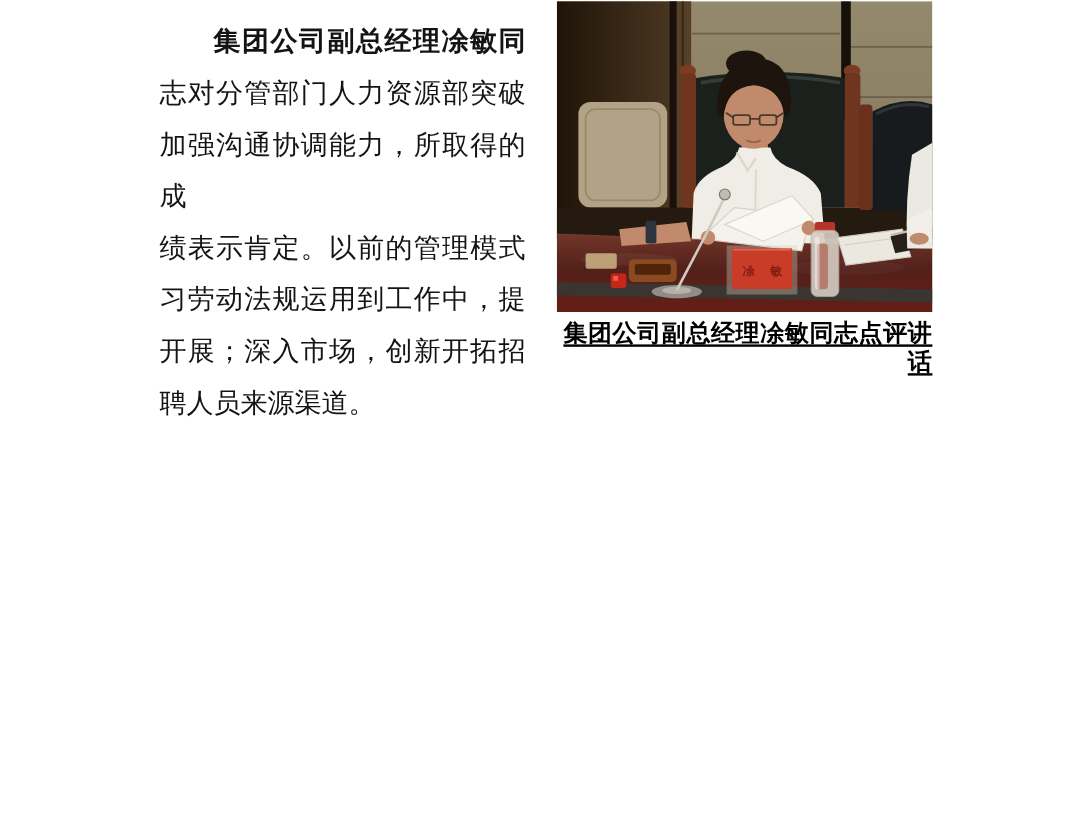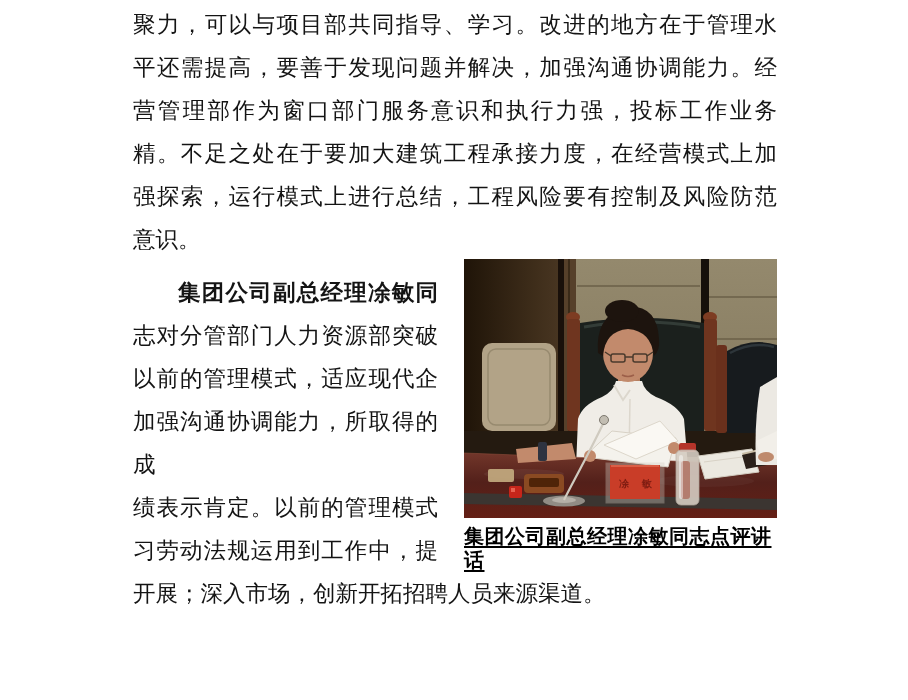--- a/index.html
+++ b/index.html
@@ -32,45 +32,37 @@
     padding: 0;
   }
   figure.photo-figure svg { display: block; }
   figcaption {
     margin-top: 6px;
     font-family: "Liberation Sans", "DejaVu Sans", sans-serif;
     font-weight: bold;
     font-size: 20px;
     line-height: 24px;
     letter-spacing: 0.5px;
-    text-align: left;
+    text-align: right;
     color: #000000;
     text-decoration: underline;
     text-underline-offset: 3px;
   }
   .np-text {
     font-family: "Liberation Sans", "DejaVu Sans", sans-serif;
     font-size: 10px;
     font-weight: bold;
     letter-spacing: 5px;
   }
 </style>
 </head>
 <body>
 
 <div class="page" data-name="document-page">
 
-  <div class="para" data-name="paragraph-1">
-      <div class="jline" data-name="text-line">聚力，可以与项目部共同指导、学习。改进的地方在于管理水</div>
-      <div class="jline" data-name="text-line">平还需提高，要善于发现问题并解决，加强沟通协调能力。经</div>
-      <div class="jline" data-name="text-line">营管理部作为窗口部门服务意识和执行力强，投标工作业务</div>
-      <div class="jline" data-name="text-line">精。不足之处在于要加大建筑工程承接力度，在经营模式上加</div>
-      <div class="jline" data-name="text-line">强探索，运行模式上进行总结，工程风险要有控制及风险防范</div>
-      <div class="jline last" data-name="text-line">意识。</div>
-    </div>
 
   <div class="para2-block" data-name="paragraph-2-block">
 
     <figure class="photo-figure" data-name="photo-figure">
       <svg width="313" height="259" viewBox="0 0 313 259" data-name="conference-photo" role="img" aria-label="会议室照片：凃敏同志身穿白衬衫，坐在深红色会议桌前低头宣读文件，桌上有话筒、红色桌牌和水瓶">
         <defs>
           <linearGradient id="gWall" x1="0" y1="0" x2="0" y2="1">
             <stop offset="0" stop-color="#94896d"></stop>
               <stop offset="1" stop-color="#7d7257"></stop>
           </linearGradient>
@@ -200,21 +192,20 @@
           <ellipse cx="302" cy="198" rx="8" ry="5" fill="#bf8a6d"></ellipse>
         </g>
       </svg>
 
       <figcaption data-name="photo-caption">集团公司副总经理凃敏同志点评讲话</figcaption>
     </figure>
 
     <div class="para" data-name="paragraph-2">
         <div class="jline" data-name="text-line">集团公司副总经理凃敏同</div>
         <div class="jline" data-name="text-line">志对分管部门人力资源部突破</div>
-        <div class="jline" data-name="text-line">以前的管理模式，适应现代企</div>
         <div class="jline" data-name="text-line">加强沟通协调能力，所取得的成</div>
         <div class="jline" data-name="text-line">绩表示肯定。以前的管理模式</div>
         <div class="jline" data-name="text-line">习劳动法规运用到工作中，提</div>
         <div class="jline last" data-name="text-line">开展；深入市场，创新开拓招聘人员来源渠道。</div>
       </div>
 
   </div>
 
 </div>
 

